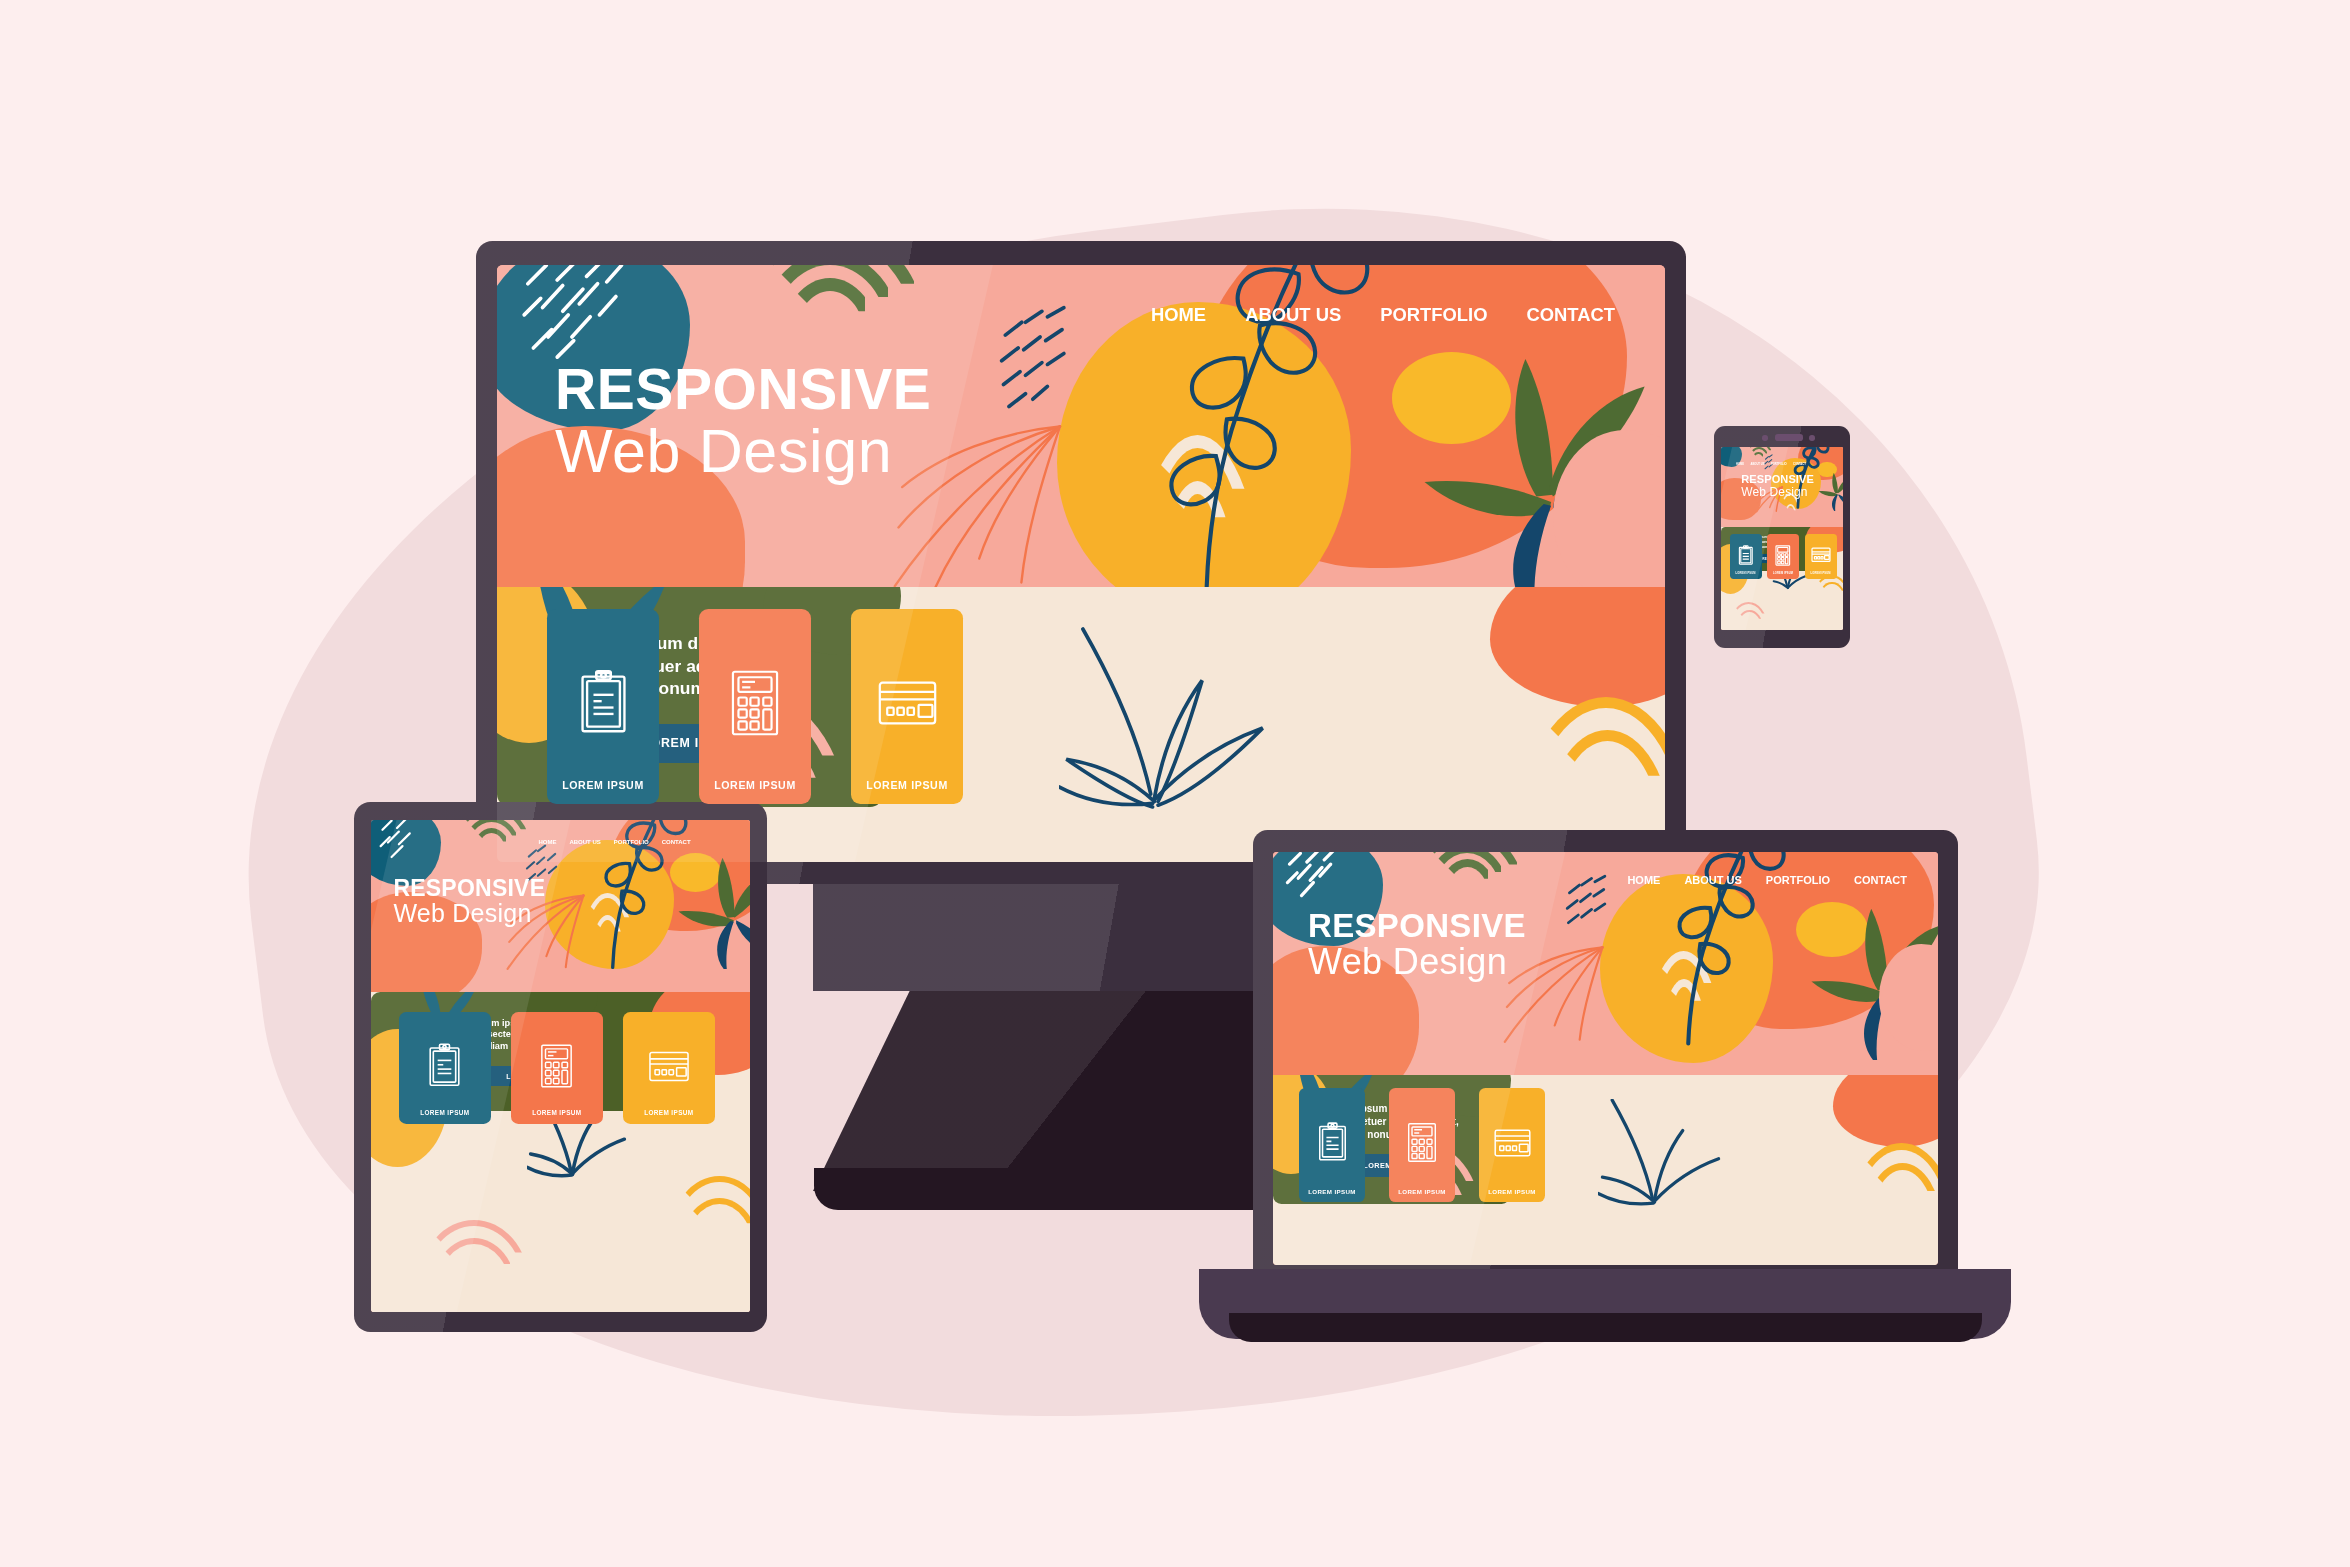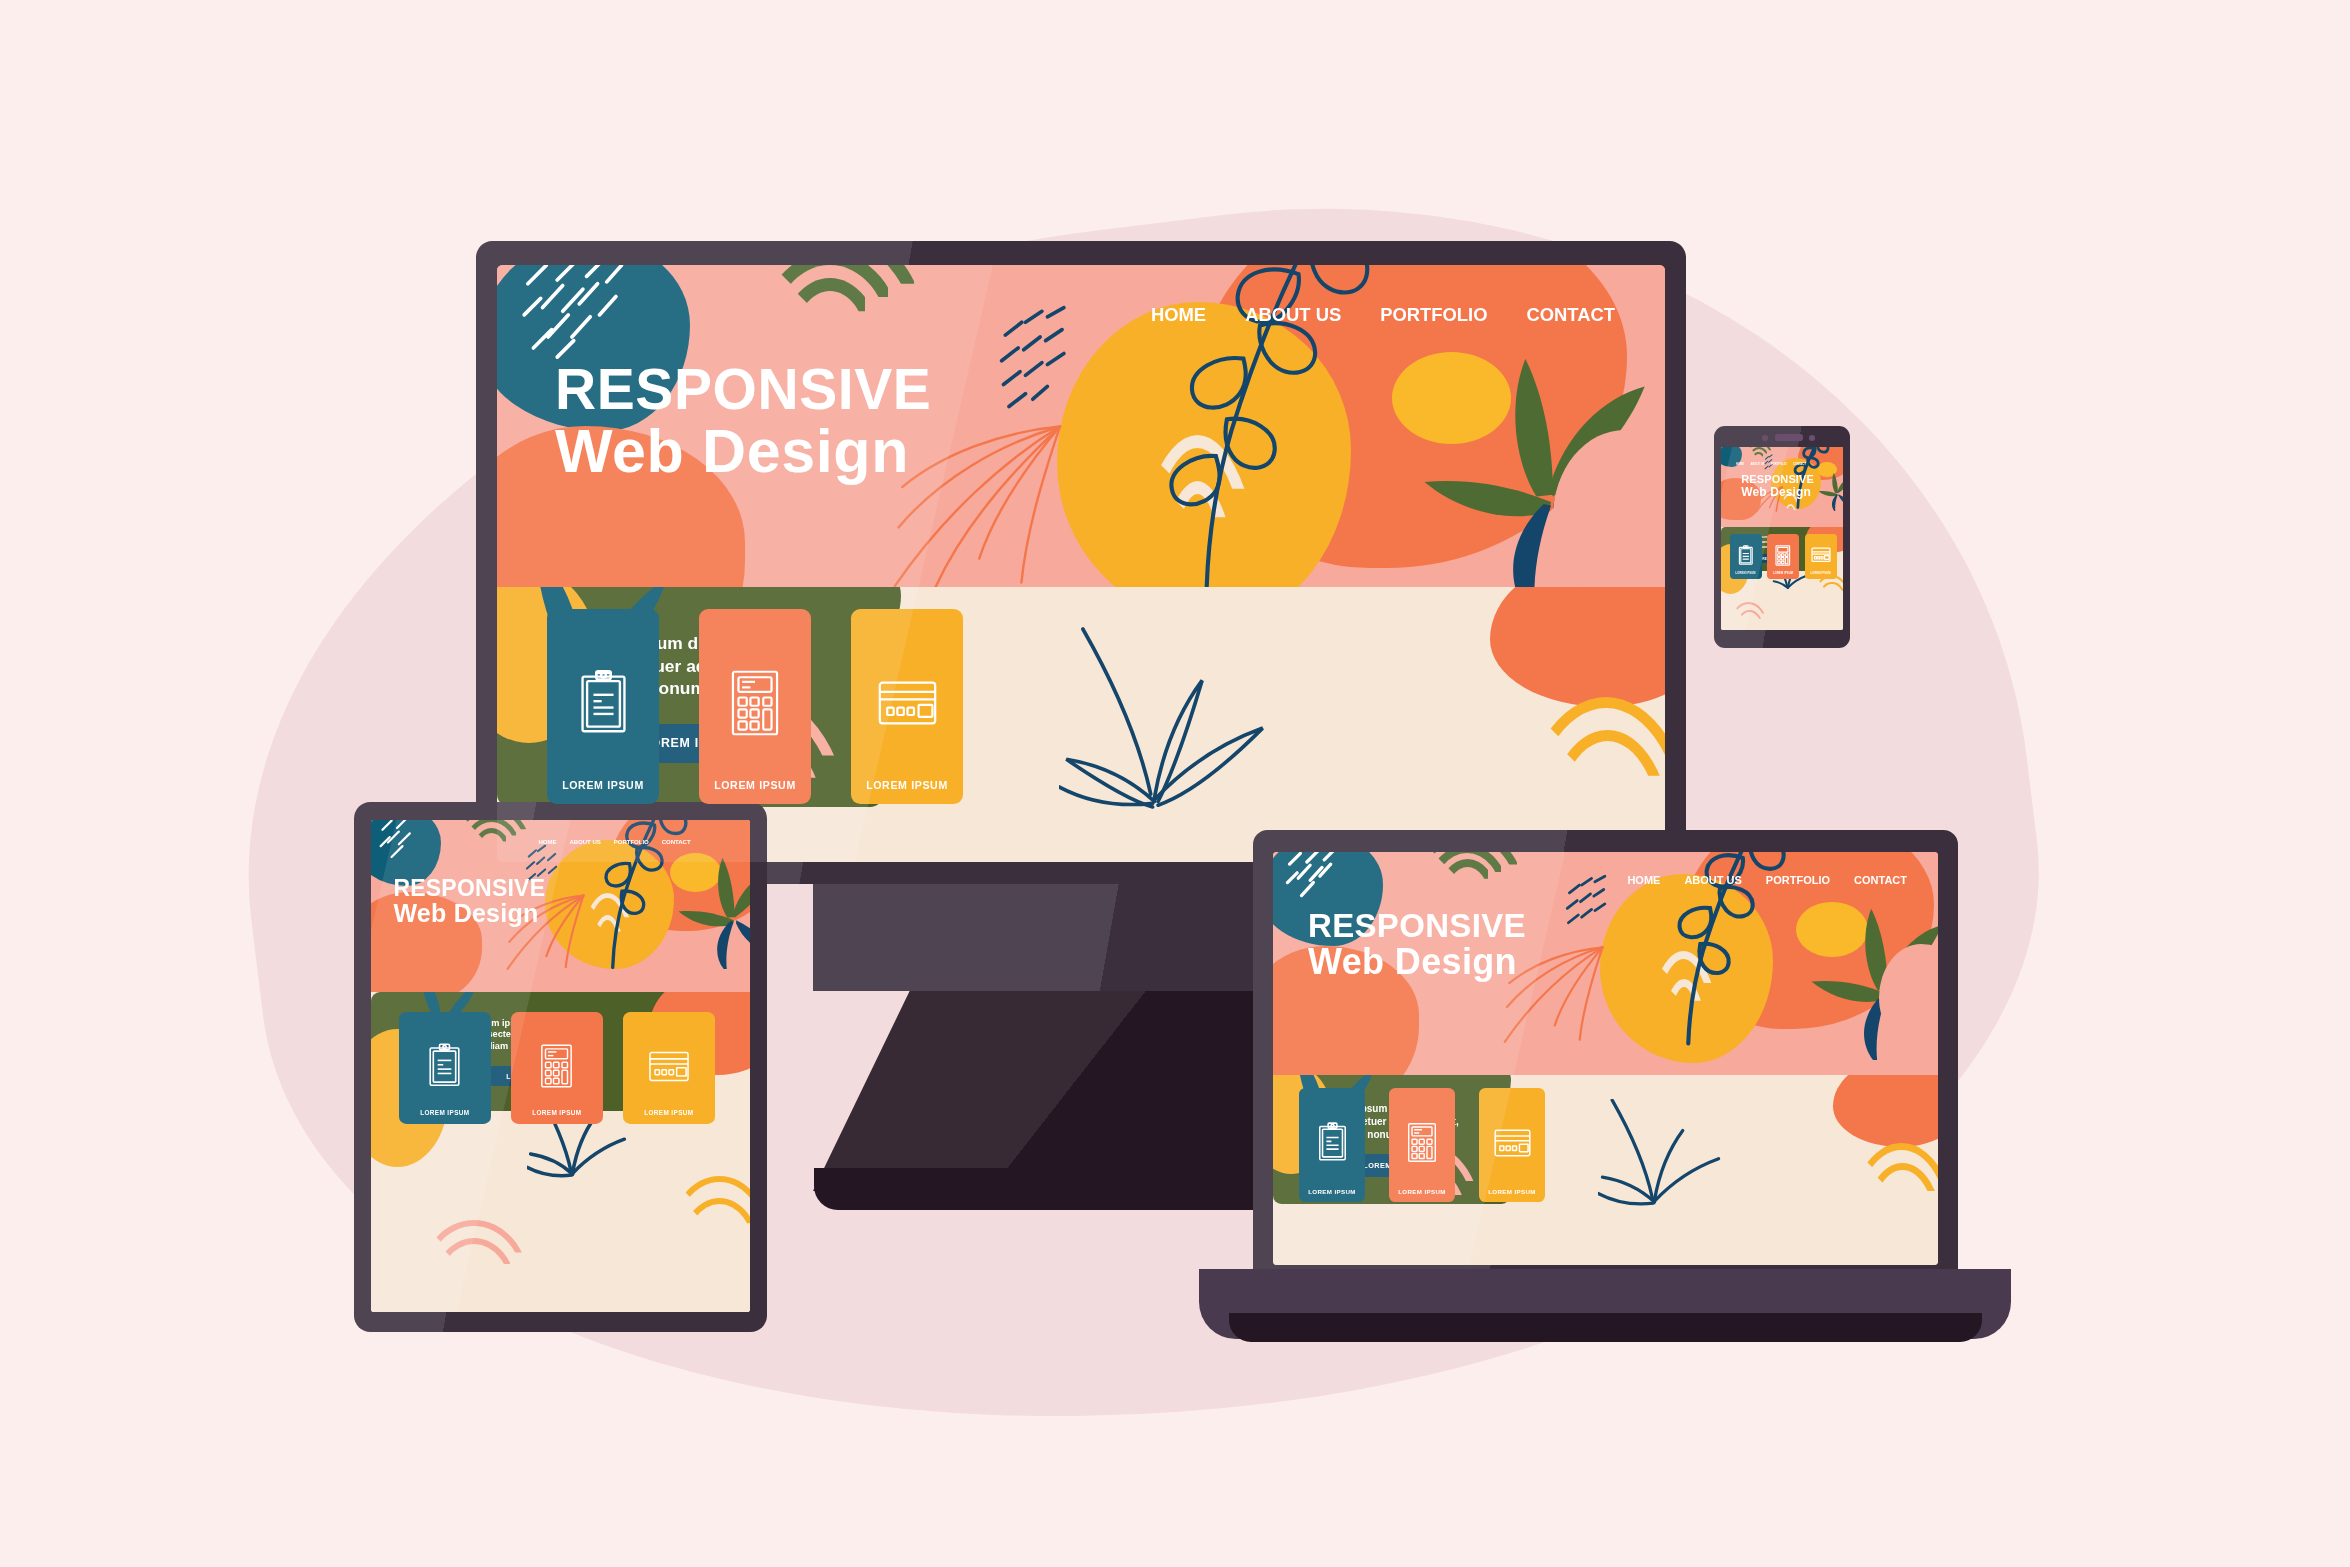--- a/index.html
+++ b/index.html
@@ -37,21 +37,21 @@
   .green-arc{ border:solid #4E6B33; border-color:#4E6B33 transparent transparent transparent; border-radius:50%/100% 100% 0 0; }
   .white-arc{ border:solid #F6E7D7; border-color:#F6E7D7 transparent transparent transparent; border-radius:50%/100% 100% 0 0; }
   .yellow-arc{ border:solid #F8B029; border-color:#F8B029 transparent transparent transparent; border-radius:50%/100% 100% 0 0; }
   .pink-arc{ border:solid #F7A99B; border-color:#F7A99B transparent transparent transparent; border-radius:50%/100% 100% 0 0; }
 
   .hero-title{
     position:absolute; color:#fff; letter-spacing:0.01em; line-height:1;
     z-index:6;
   }
   .t1{ font-weight:800;text-align:center; }
-  .t2{ font-weight:700; }
+  .t2{ font-weight:400; }
 
   .nav{ position:absolute; z-index:7; display:flex; color:#fff; }
   .nav span{ font-weight:600; white-space:nowrap; }
 
   
   .cards{ position:absolute; display:flex; align-items:flex-start; z-index:5;}
   .card{ display:flex; flex-direction:column; align-items:center; justify-content:space-between; }
   .card .ic{ display:flex; align-items:center; justify-content:center; flex:1; }
   .card .lbl{ color:#fff; font-weight:800; letter-spacing:0.06em; white-space:nowrap;}
   .c-blue{ background:#0F5E78; }

